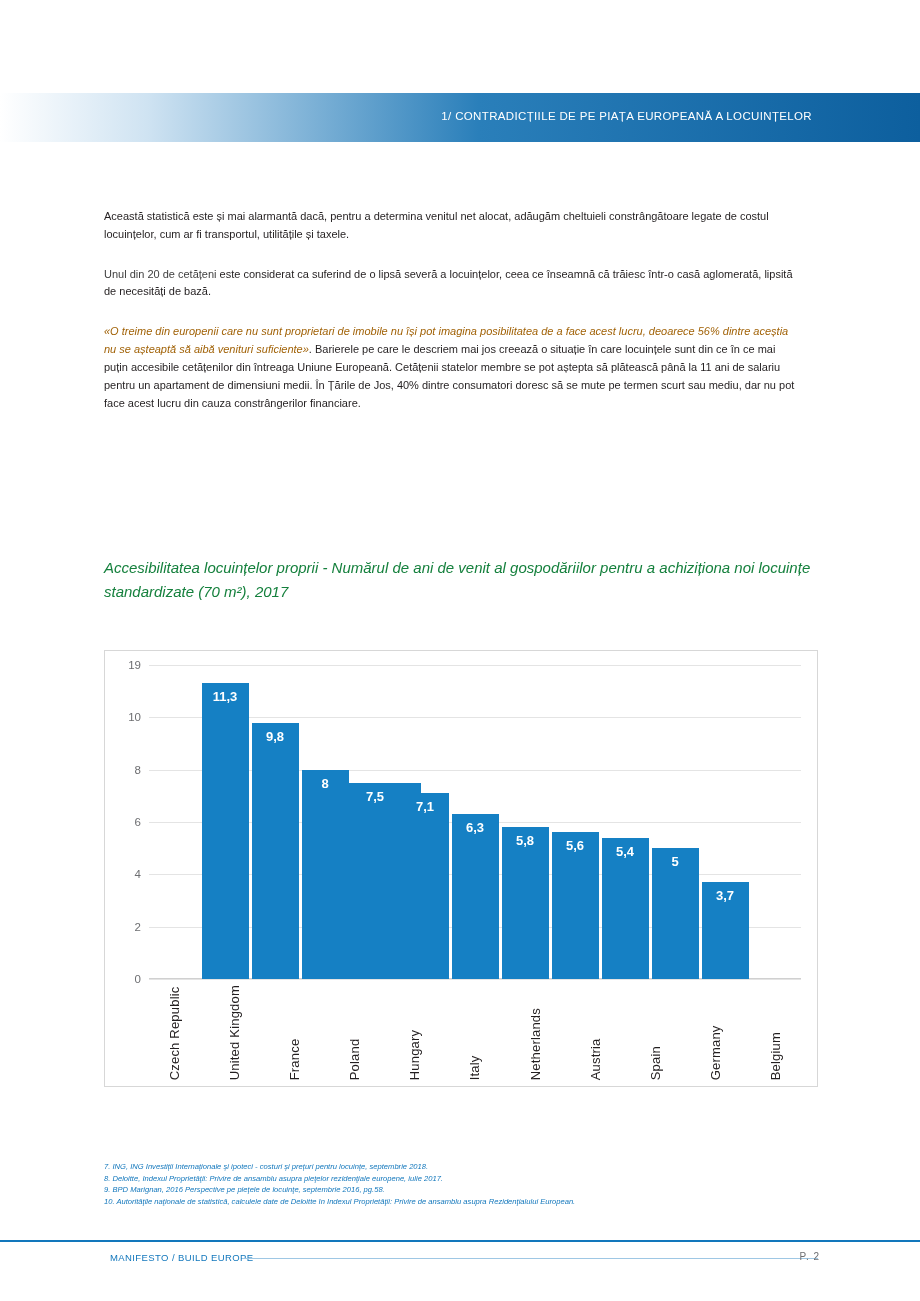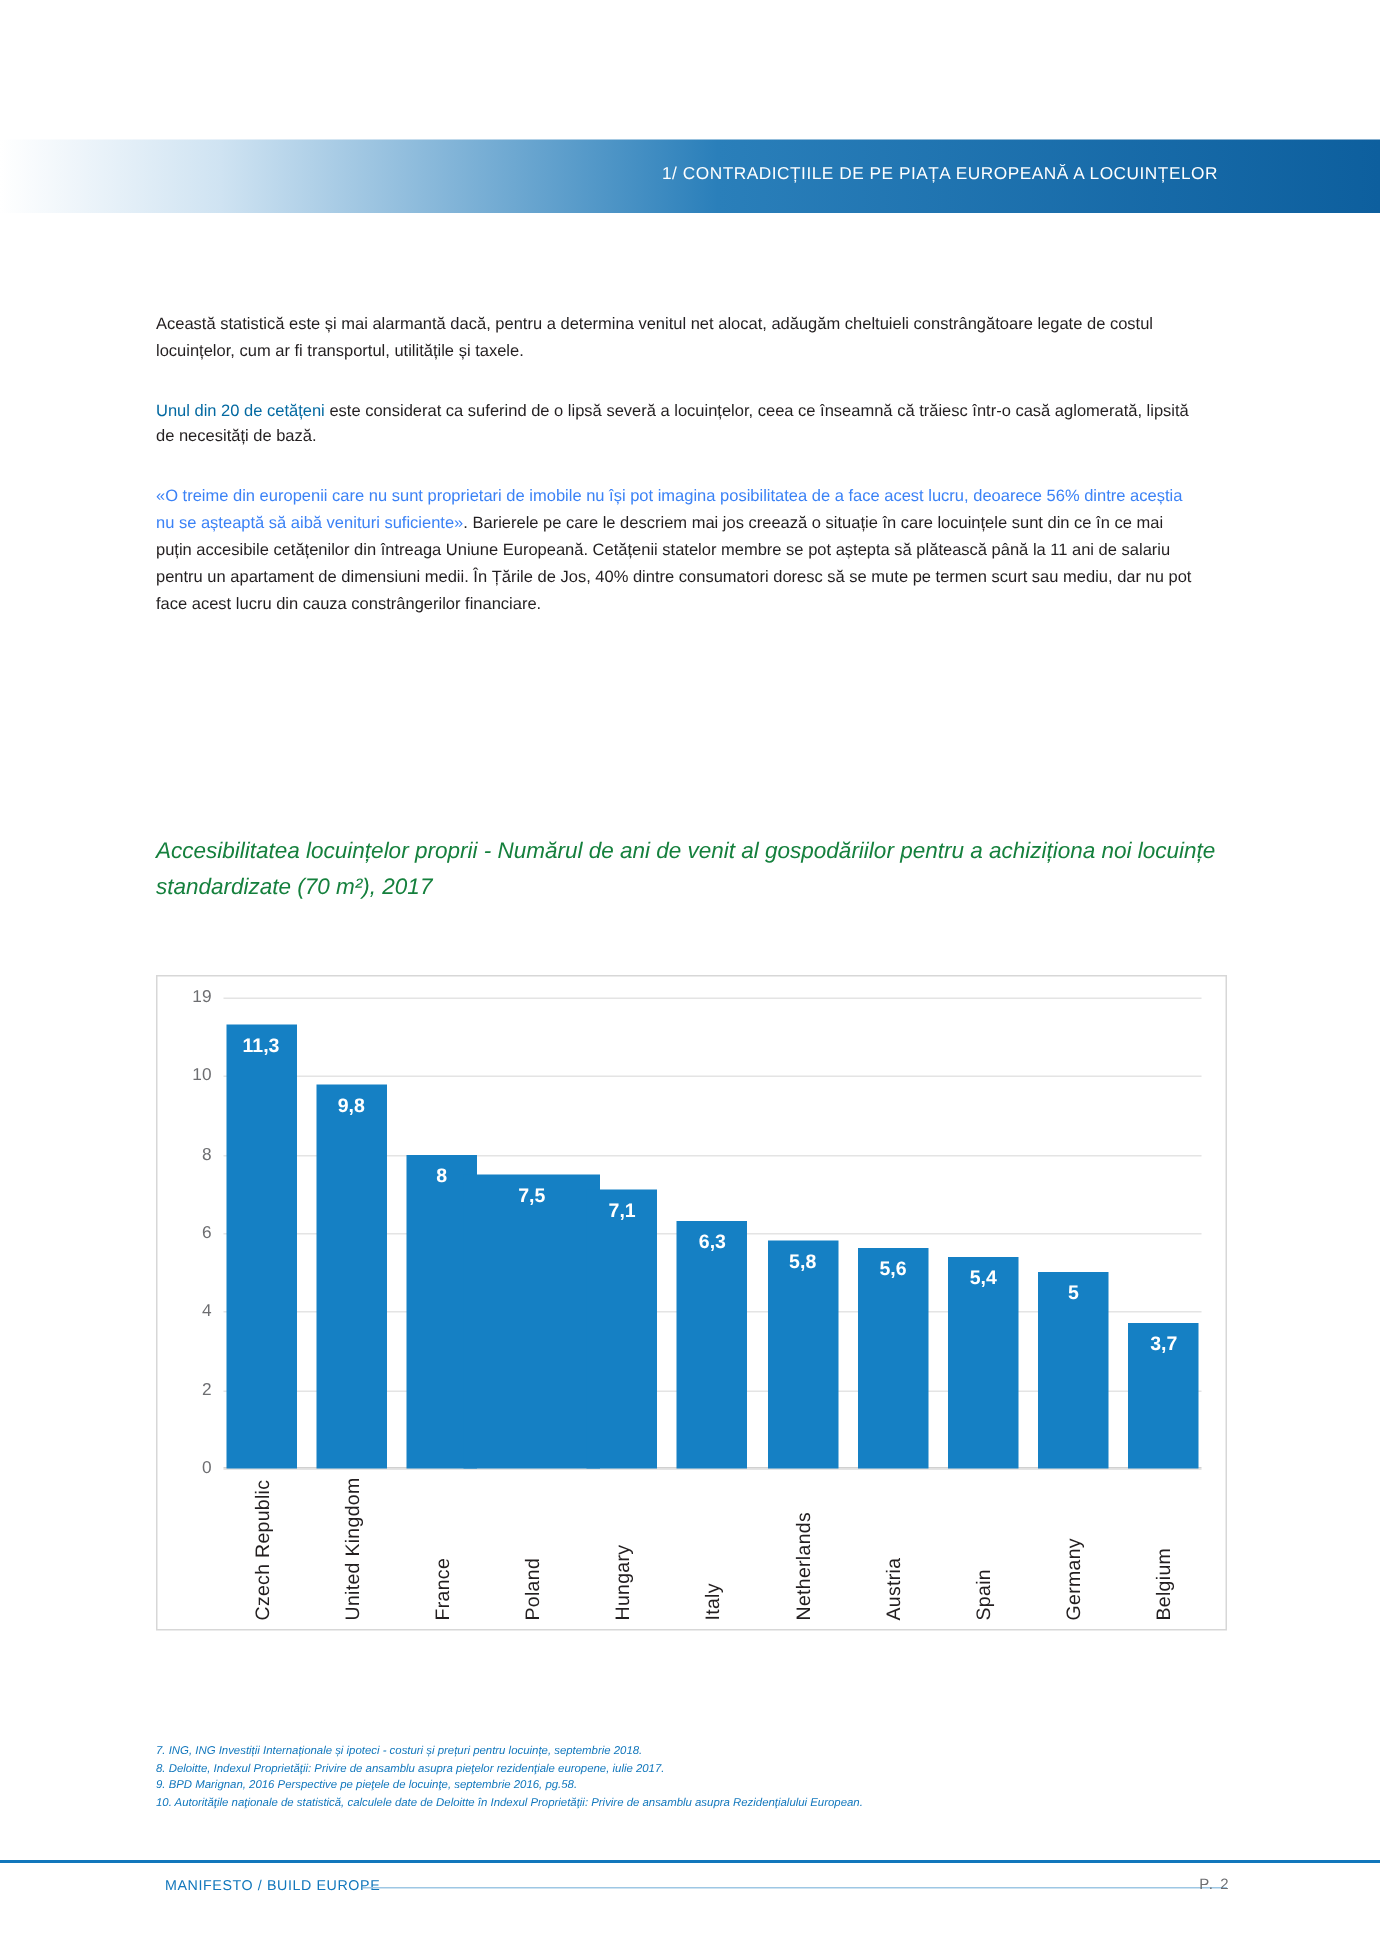--- a/index.html
+++ b/index.html
@@ -44,24 +44,25 @@
     width: 712px;
   }
   p.para {
     margin: 0 16px 22px 0;
     font-size: 11px;
     line-height: 1.62;
     color: #231f20;
     text-align: left;
   }
   .blue {
-    color: #0369a1;
+    color: #404040;
   }
   .blue-quote {
-    color: #3b82f6;
+    color: #a16207;
+    font-style: italic;
   }
 
   
   .chart-caption {
     position: absolute;
     left: 104px;
     top: 556px;
     width: 730px;
     font-size: 15px;
     line-height: 1.6;
@@ -112,21 +113,21 @@
     white-space: nowrap;
   }
   .bars {
     position: absolute;
     left: 0;
     bottom: 0;
     width: 100%;
     height: 100%;
     display: flex;
     align-items: flex-end;
-    justify-content: space-between;
+    justify-content: center;
   }
   .bar-col {
     width: 50px;
     display: flex;
     flex-direction: column;
     justify-content: flex-end;
     align-items: center;
     height: 100%;
     position: relative;
   }

